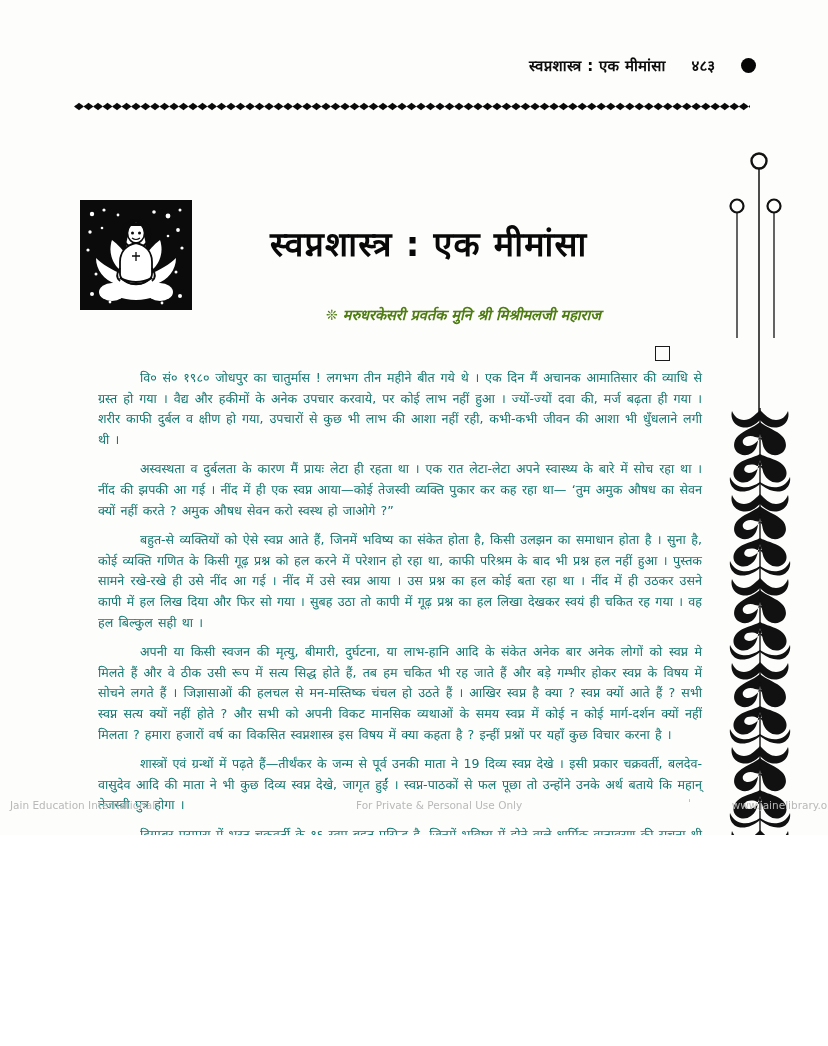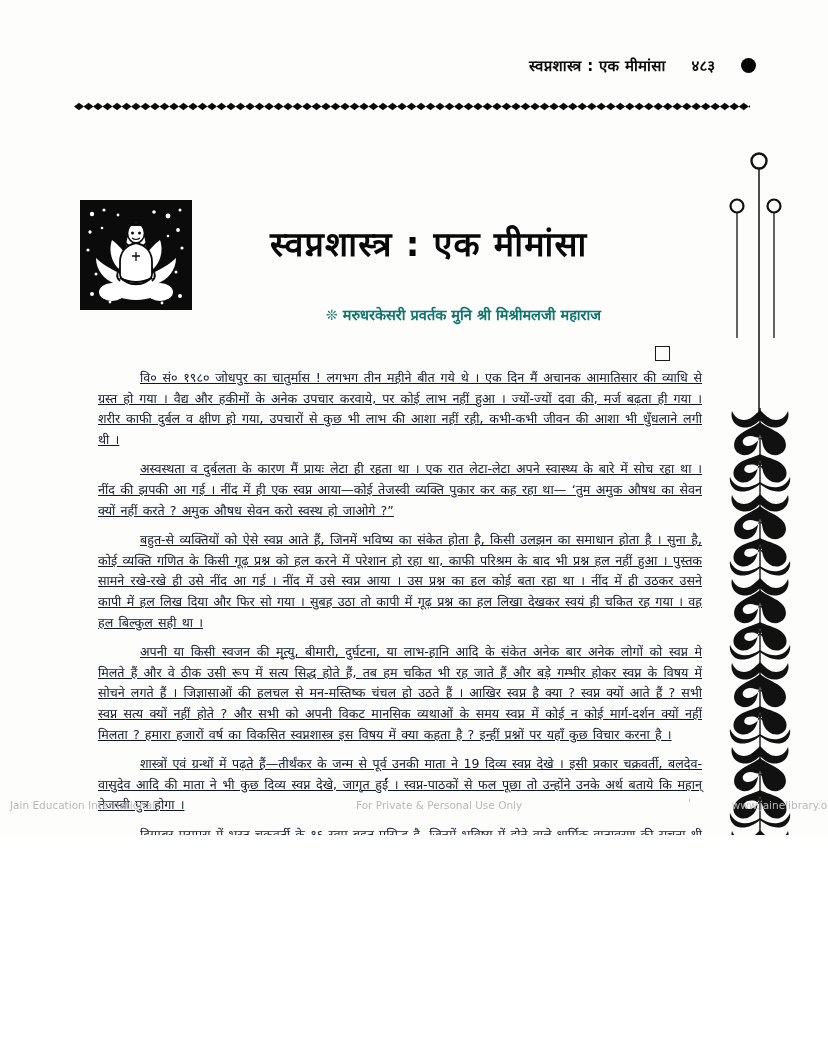--- a/index.html
+++ b/index.html
@@ -101,22 +101,23 @@
     white-space: nowrap;
   }
   .byline {
     position: absolute;
     left: 246px;
     top: 108px;
     width: 420px;
     font-family: "DejaVu Sans", sans-serif;
     font-size: 14.5px;
     font-weight: 700;
-    color: #0f766e;
-    white-space: nowrap;
+    color: #4d7c0f;
+    white-space: nowrap;
+    font-style: italic;
   }
   .byline .star {
     font-size: 14px;
     margin-right: 5px;
   }
   .drop-square {
     position: absolute;
     left: 655px;
     top: 346px;
     width: 13px;
@@ -133,23 +134,22 @@
     width: 604px;
   }
   .para {
     font-family: "DejaVu Sans", sans-serif;
     font-size: 12.6px;
     line-height: 20.6px;
     text-align: justify;
     text-justify: inter-word;
     text-indent: 42px;
     margin: 0 0 9px 0;
-    color: #0f172a;
+    color: #0f766e;
     word-spacing: 1.2px;
-    text-decoration: underline;
   }
 
   
   .orn-col {
     position: absolute;
     top: 150px;
     left: 712px;
     width: 96px;
     height: 850px;
   }

